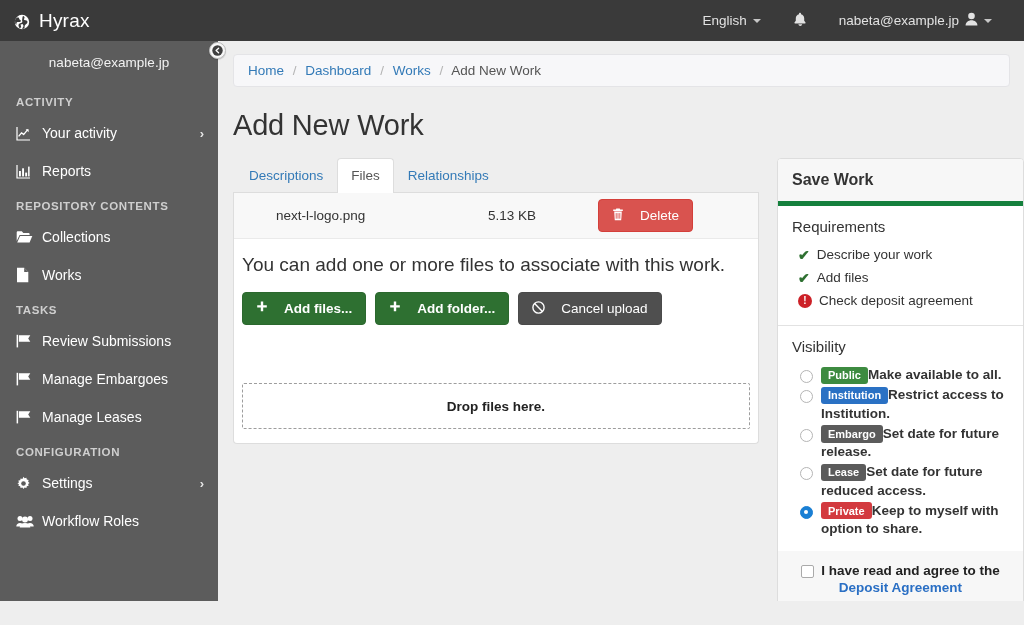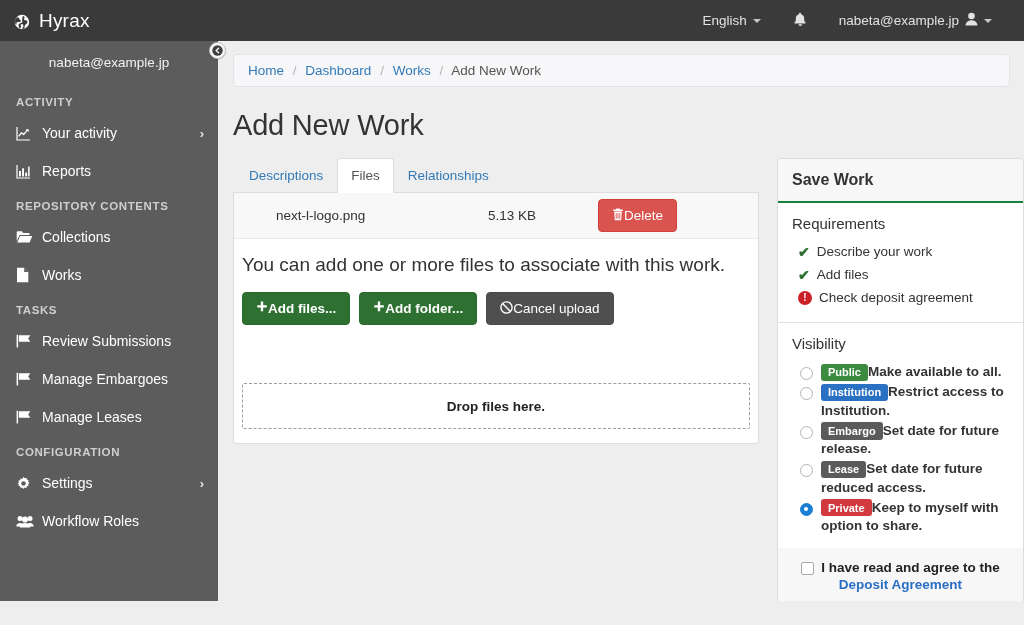--- a/index.html
+++ b/index.html
@@ -135,21 +135,21 @@
   }
   .file-row {
     display: flex; align-items: center;
     background: #f8f8f8; border-bottom: 1px solid #eaeaea;
     padding: 11px 14px; height: 46px;
   }
   .file-name { width: 240px; font-size: 13.5px; color: #333; padding-left: 28px;}
   .file-size { width: 110px; font-size: 13.5px; color: #333; }
   .btn {
     display: inline-flex; align-items: center; justify-content: center;
-    gap: 0; border-radius: 4px; border: 1px solid transparent;
+    gap: 16px; border-radius: 4px; border: 1px solid transparent;
     font-size: 13.5px; cursor: pointer; line-height: 1;
     padding: 7px 12px; font-family: inherit;
   }
   .btn-danger { background: #d9534f; border-color: #d43f3a; color: #fff; padding: 8px 13px; }
   .btn-success { background: #2e7031; border-color: #2b682e; color: #fff; font-weight: bold; padding: 8px 13px; }
   .btn-default-dark { background: #4f4f4f; border-color: #4a4a4a; color: #fff; padding: 8px 13px; }
 
   .help-text { font-size: 19px; color: #333; padding: 15px 14px 0 8px; }
   .btn-row { display: flex; gap: 9px; padding: 16px 14px 0 8px; }
 
@@ -159,21 +159,21 @@
     height: 46px; display: flex; align-items: center; justify-content: center;
     font-size: 13.5px; font-weight: bold; color: #222; background: #fff;
   }
 
   
   .save-panel {
     background: #fff; border: 1px solid #ddd; border-radius: 4px;
     overflow: hidden;
   }
   .save-head {
-    background: #f7f7f7; border-bottom: 2px solid #15803d;
+    background: #f7f7f7; border-bottom: 5px solid #15803d;
     padding: 12px 14px; font-size: 16px; font-weight: bold; color: #333;
   }
   .save-section { padding: 12px 14px 13px 14px; border-bottom: 1px solid #e2e2e2; }
   .save-section.last { border-bottom: none; }
   .section-title { font-size: 15px; color: #333; margin-bottom: 9px; }
   .req-list { list-style: none; margin: 0; padding: 0 0 0 6px; }
   .req-item { display: flex; align-items: center; gap: 7px; font-size: 13.5px; color: #333; padding: 1px 0; line-height: 1.5; }
   .req-ok { color: #2e7031; font-size: 14px; font-weight: bold; }
   .req-bad {
     width: 14px; height: 14px; border-radius: 50%;

